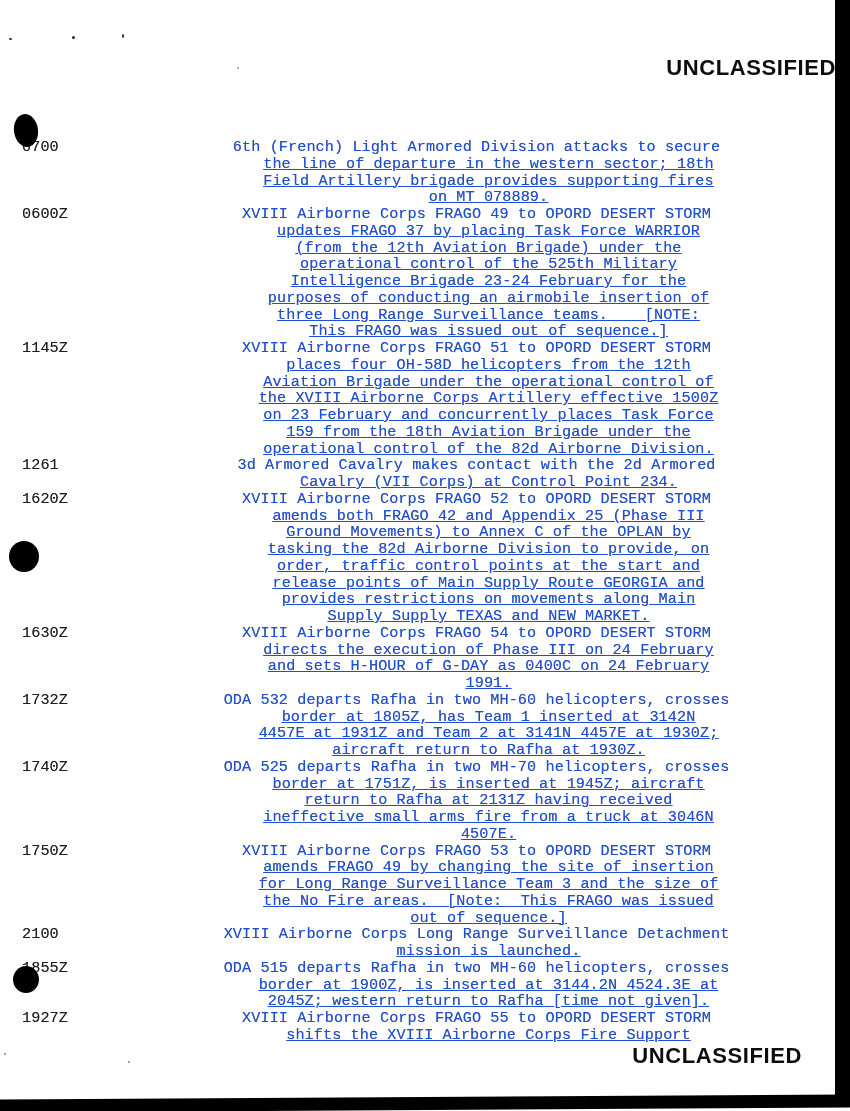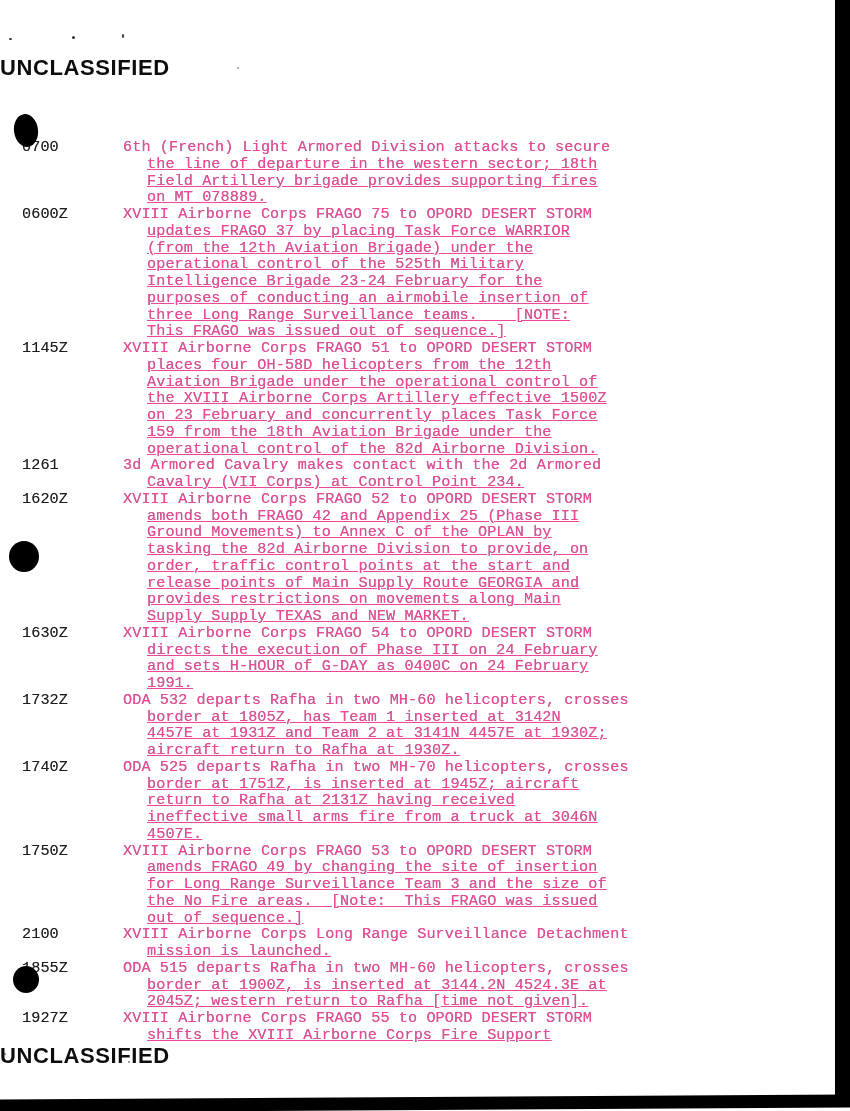--- a/index.html
+++ b/index.html
@@ -10,21 +10,21 @@
   .page {
     position: relative;
     width: 850px;
     height: 1111px;
     background: #ffffff;
     overflow: hidden;
     font-family: "Liberation Mono", "DejaVu Sans Mono", monospace;
   }
   .classification {
     position: absolute;
-    text-align: left;
+    text-align: right;
     font-family: "Liberation Sans", "DejaVu Sans", sans-serif;
     font-weight: bold;
     font-size: 22px;
     letter-spacing: 0.6px;
     color: #0d0d0d;
   }
   .classification.header {
     top: 55px;
     left: 0;
     width: 836px;
@@ -55,22 +55,23 @@
     white-space: pre;
   }
   .entry .lines {
     margin-left: 123px;
   }
   .entry .line {
     white-space: pre;
     font-size: 15.2px;
     line-height: 16.75px;
     letter-spacing: 0.08px;
-    color: #ec4899;
+    color: #1d4ed8;
     text-shadow: 0 0 0.5px rgba(30,30,30,0.5);
+    text-align: center;
   }
   .entry .line.cont {
     padding-left: 24px;
     text-decoration: underline;
   }
   .punch {
     position: absolute;
     background: #000;
     border-radius: 50%;
   }
@@ -126,21 +127,21 @@
         <div class="lines">
           <div class="line">6th (French) Light Armored Division attacks to secure</div>
           <div class="line cont">the line of departure in the western sector; 18th</div>
           <div class="line cont">Field Artillery brigade provides supporting fires</div>
           <div class="line cont">on MT 078889.</div>
         </div>
       </div>
       <div class="entry">
         <div class="time">0600Z</div>
         <div class="lines">
-          <div class="line">XVIII Airborne Corps FRAGO 75 to OPORD DESERT STORM</div>
+          <div class="line">XVIII Airborne Corps FRAGO 49 to OPORD DESERT STORM</div>
           <div class="line cont">updates FRAGO 37 by placing Task Force WARRIOR</div>
           <div class="line cont">(from the 12th Aviation Brigade) under the</div>
           <div class="line cont">operational control of the 525th Military</div>
           <div class="line cont">Intelligence Brigade 23-24 February for the</div>
           <div class="line cont">purposes of conducting an airmobile insertion of</div>
           <div class="line cont">three Long Range Surveillance teams.    [NOTE:</div>
           <div class="line cont">This FRAGO was issued out of sequence.]</div>
         </div>
       </div>
       <div class="entry">

